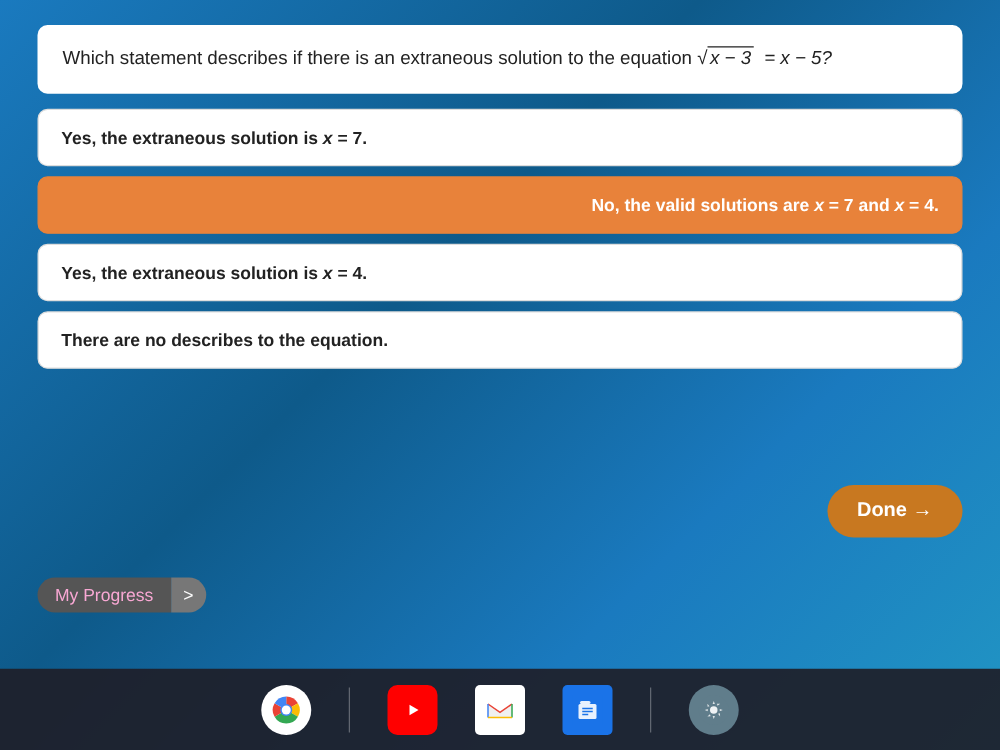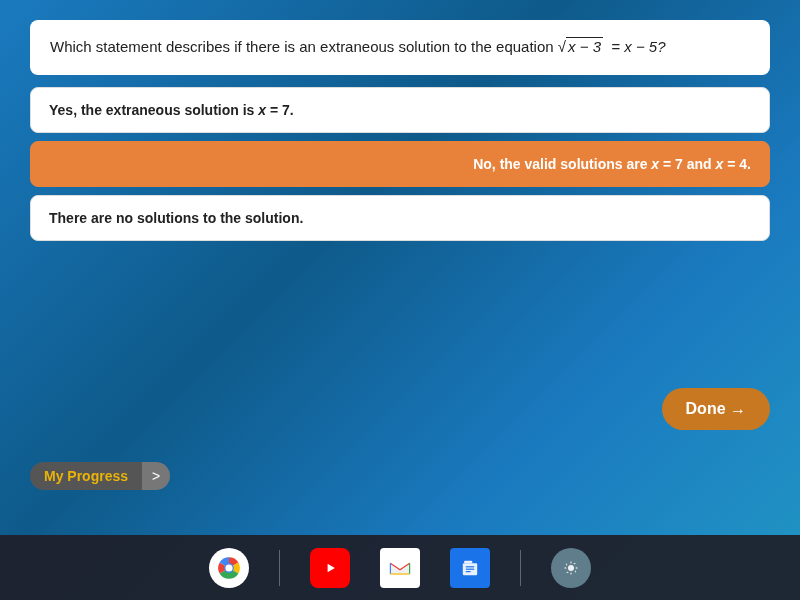--- a/index.html
+++ b/index.html
@@ -74,25 +74,25 @@
       position: absolute;
       bottom: 110px;
       left: 30px;
       display: flex;
       align-items: center;
       gap: 0;
     }
 
     .my-progress-label {
       background: #555;
-      color: #eab308;
+      color: #f9a8d4;
       padding: 6px 14px;
       border-radius: 20px 0 0 20px;
       font-size: 14px;
-      font-weight: bold;
+      font-weight: normal;
     }
 
     .my-progress-chevron {
       background: #777;
       color: white;
       padding: 6px 10px;
       border-radius: 0 20px 20px 0;
       font-size: 14px;
       cursor: pointer;
     }
@@ -150,23 +150,26 @@
   </div>
 
   <div class="answer-option">
     <span>Yes, the extraneous solution is <i>x</i> = 7.</span>
   </div>
 
   <div class="answer-option selected">
     <span>No, the valid solutions are <i>x</i> = 7 and <i>x</i> = 4.</span>
   </div>
 
-
   <div class="answer-option">
-    <span>There are no solutions to the solution.</span>
+    <span>Yes, the extraneous solution is <i>x</i> = 4.</span>
+  </div>
+
+  <div class="answer-option">
+    <span>There are no describes to the equation.</span>
   </div>
 
 </div>
 
 <button class="done-button">
   <span>Done →</span>
 </button>
 
 <div class="my-progress-bar">
   <span class="my-progress-label">My Progress</span>

